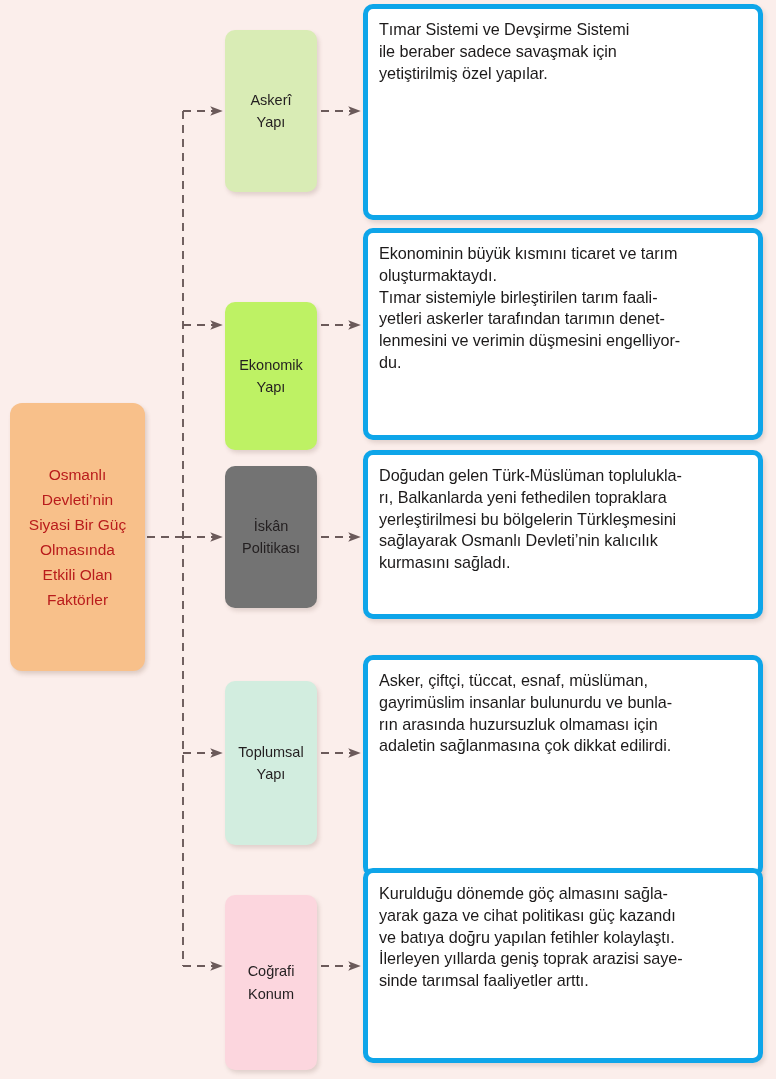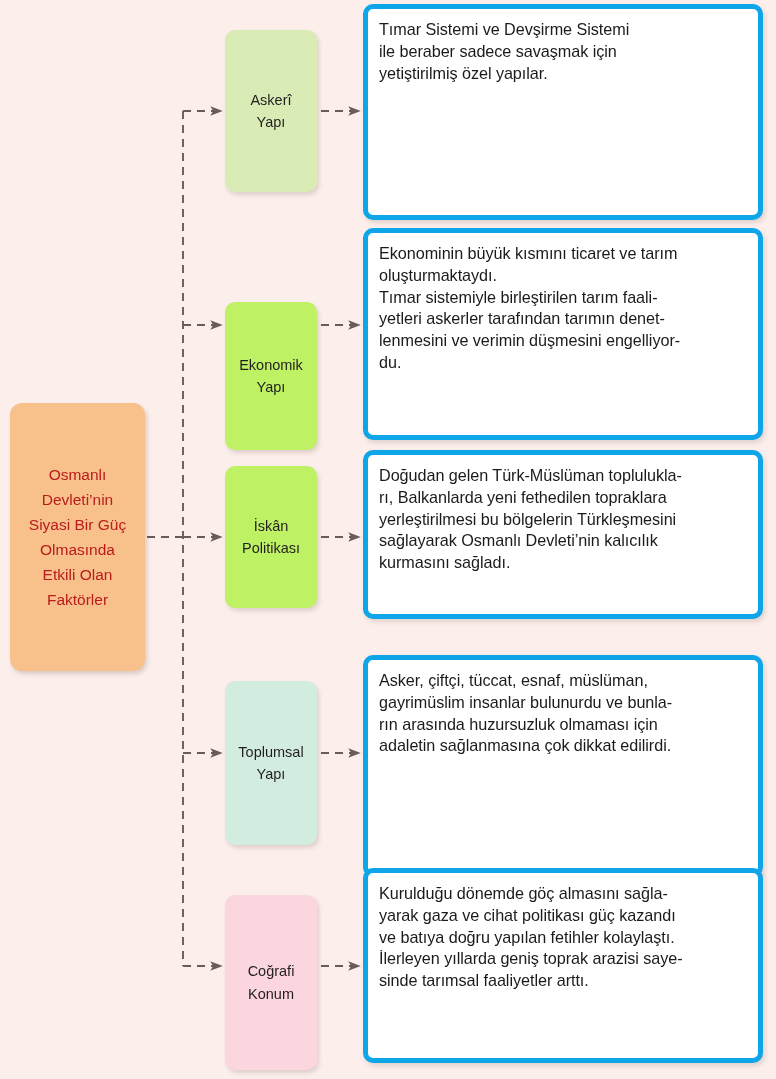--- a/index.html
+++ b/index.html
@@ -143,21 +143,21 @@
   </div>
 
   <div class="cat-box" id="cat-0" style="top: 30px; height: 162px; background: rgb(217, 236, 181);">
     <div class="cat-text">Askerî
 Yapı</div>
   </div>
   <div class="cat-box" id="cat-1" style="top: 262px; height: 148px; background: #bef264; margin-top: 40px;">
     <div class="cat-text">Ekonomik
 Yapı</div>
   </div>
-  <div class="cat-box" id="cat-2" style="top: 466px; height: 142px; background: #bef264;">
+  <div class="cat-box" id="cat-2" style="top: 466px; height: 142px; background: #737373;">
     <div class="cat-text">İskân
 Politikası</div>
   </div>
   <div class="cat-box" id="cat-3" style="top: 681px; height: 164px; background: rgb(210, 237, 223);">
     <div class="cat-text">Toplumsal
 Yapı</div>
   </div>
   <div class="cat-box" id="cat-4" style="top: 895px; height: 175px; background: rgb(252, 214, 222);">
     <div class="cat-text">Coğrafi
 Konum</div>

